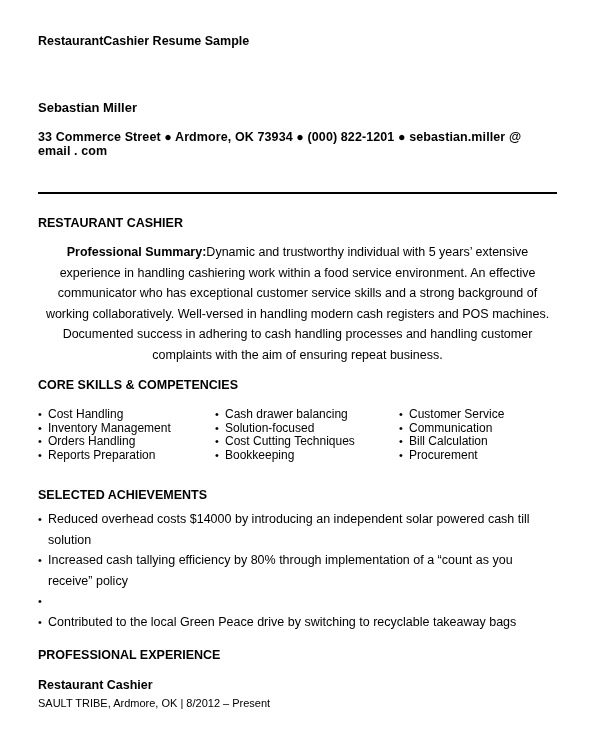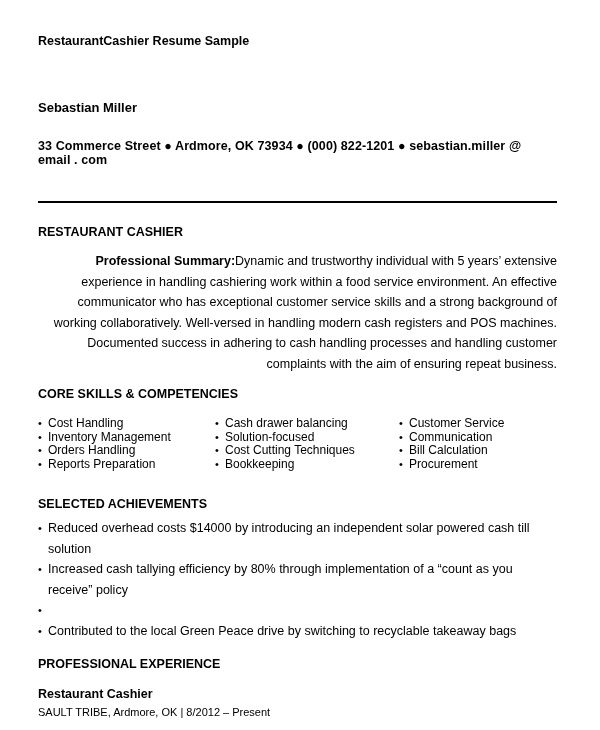--- a/index.html
+++ b/index.html
@@ -23,21 +23,21 @@
     border-radius: 12px;
   }
   .doc-title {
     font-size: 12.5px;
     font-weight: bold;
     margin: 0 0 52px 0;
   }
   .candidate-name {
     font-size: 13px;
     font-weight: bold;
-    margin: 0 0 24px 0;
+    margin: 0 0 15px 0;
   }
   .contact-line {
     font-size: 12.5px;
     margin: 0 0 34px 0;
     letter-spacing: 0.1px;
     font-weight: bold;
   }
   .divider {
     border: none;
     border-top: 2.5px solid #000000;
@@ -45,21 +45,21 @@
   }
   .section-heading {
     font-size: 12.5px;
     font-weight: bold;
     margin: 0 0 12px 0;
   }
   .summary {
     font-size: 12.5px;
     line-height: 20.5px;
     margin: 0 0 13px 0;
-    text-align: right;
+    text-align: center;
   }
   .summary b { font-weight: bold; }
   .skills-heading { margin-bottom: 16px; }
   .skills-grid {
     display: flex;
     margin: 0 0 26px 0;
   }
   .skill-col { width: 177px; }
   .skill-col.col2 { width: 184px; }
   .skill-col.col3 { width: auto; }

